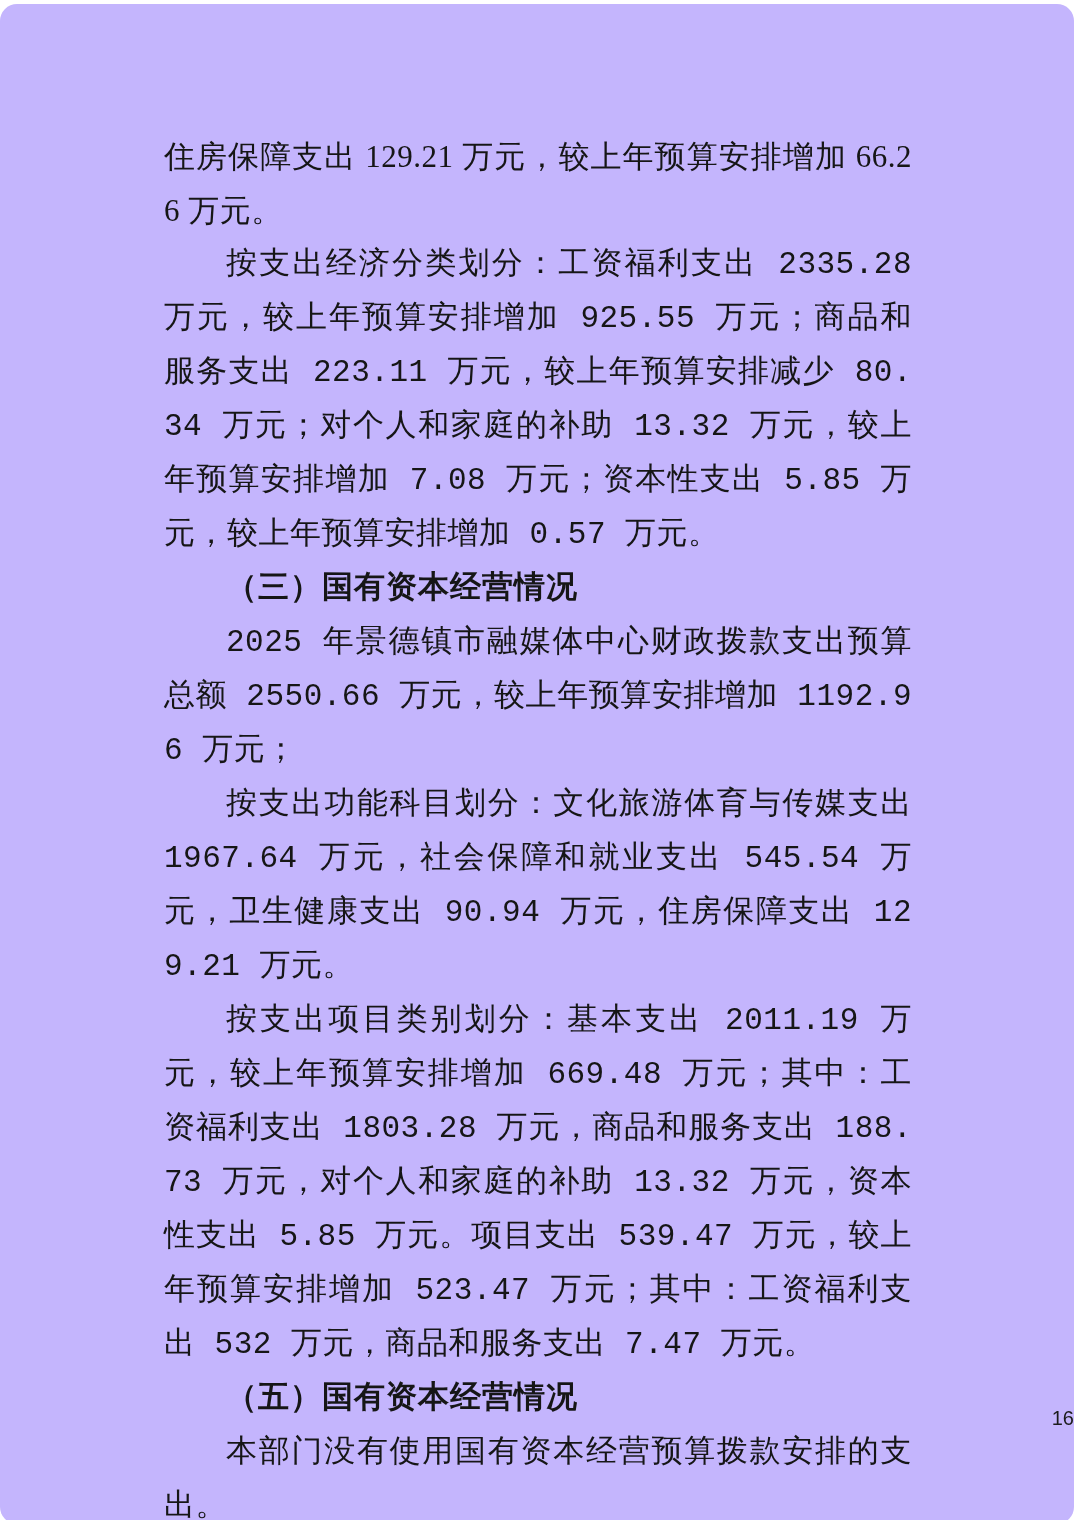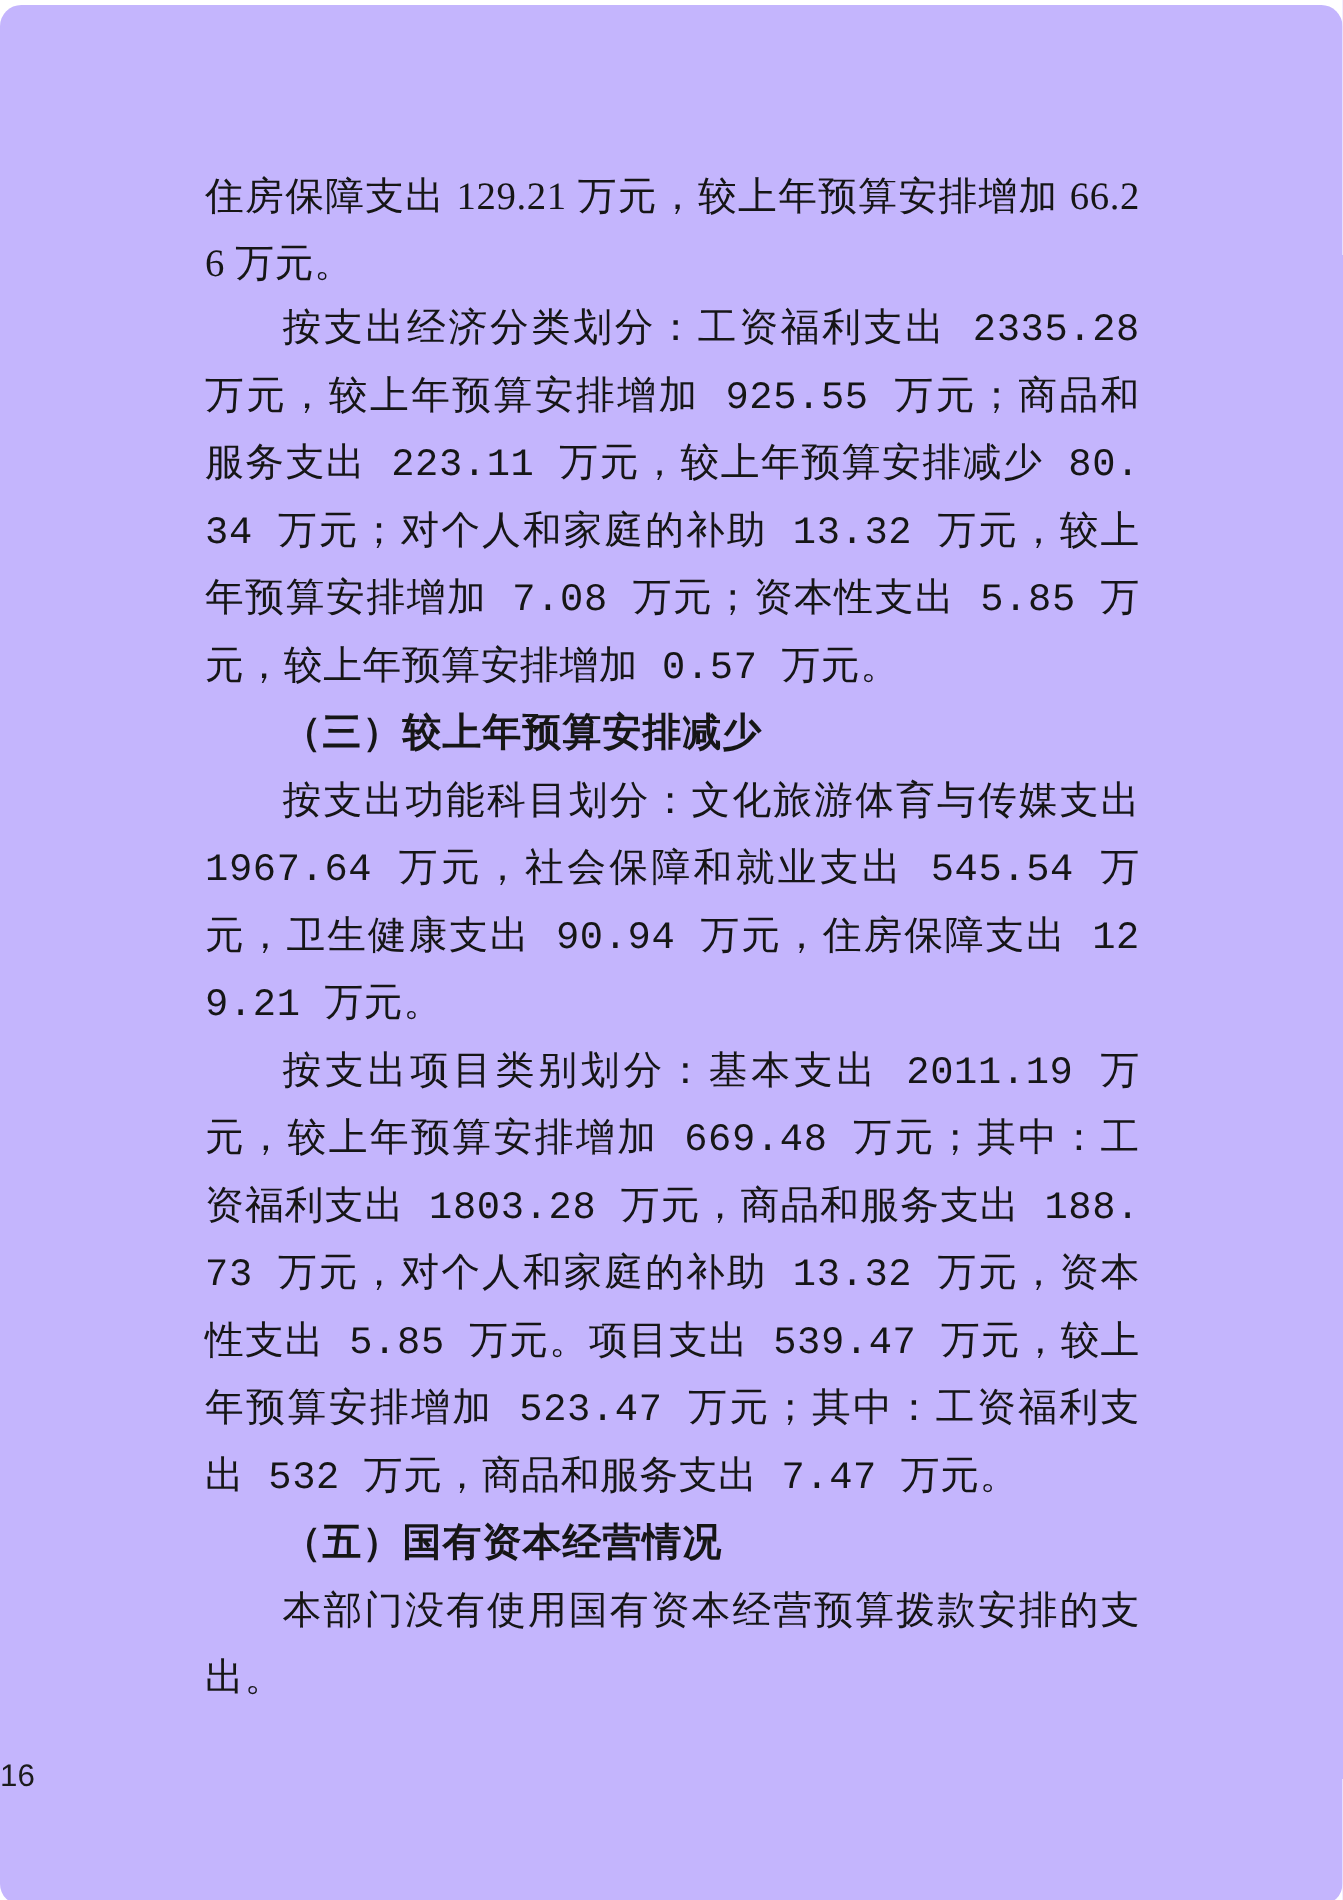--- a/index.html
+++ b/index.html
@@ -42,33 +42,34 @@
   }
   .heading {
     font-weight: 700;
     letter-spacing: 1px;
   }
   .page-number {
     position: absolute;
     top: 1403px;
     left: 0;
     width: 100%;
-    text-align: left;
+    text-align: right;
     font-family: "Liberation Sans", "DejaVu Sans", sans-serif;
-    font-size: 25px;
+    font-size: 20px;
     color: #1c1c1c;
   }
 </style>
 </head>
 <body>
 
 <div class="page">
   <div class="content">
     <p class="para">住房保障支出 129.21 万元，较上年预算安排增加 66.26 万元。</p>
     <p class="para indent">按支出经济分类划分：工资福利支出 2335.28 万元，较上年预算安排增加 925.55 万元；商品和服务支出 223.11 万元，较上年预算安排减少 80.34 万元；对个人和家庭的补助 13.32 万元，较上年预算安排增加 7.08 万元；资本性支出 5.85 万元，较上年预算安排增加 0.57 万元。</p>
-    <p class="para indent heading">（三）较上年预算安排减少</p>
+    <p class="para indent heading">（三）国有资本经营情况</p>
+    <p class="para indent">2025 年景德镇市融媒体中心财政拨款支出预算总额 2550.66 万元，较上年预算安排增加 1192.96 万元；</p>
     <p class="para indent">按支出功能科目划分：文化旅游体育与传媒支出 1967.64 万元，社会保障和就业支出 545.54 万元，卫生健康支出 90.94 万元，住房保障支出 129.21 万元。</p>
     <p class="para indent">按支出项目类别划分：基本支出 2011.19 万元，较上年预算安排增加 669.48 万元；其中：工资福利支出 1803.28 万元，商品和服务支出 188.73 万元，对个人和家庭的补助 13.32 万元，资本性支出 5.85 万元。项目支出 539.47 万元，较上年预算安排增加 523.47 万元；其中：工资福利支出 532 万元，商品和服务支出 7.47 万元。</p>
     <p class="para indent heading">（五）国有资本经营情况</p>
     <p class="para indent">本部门没有使用国有资本经营预算拨款安排的支出。</p>
   </div>
   <div class="page-number">16</div>
 </div>
 
 </body></html>

